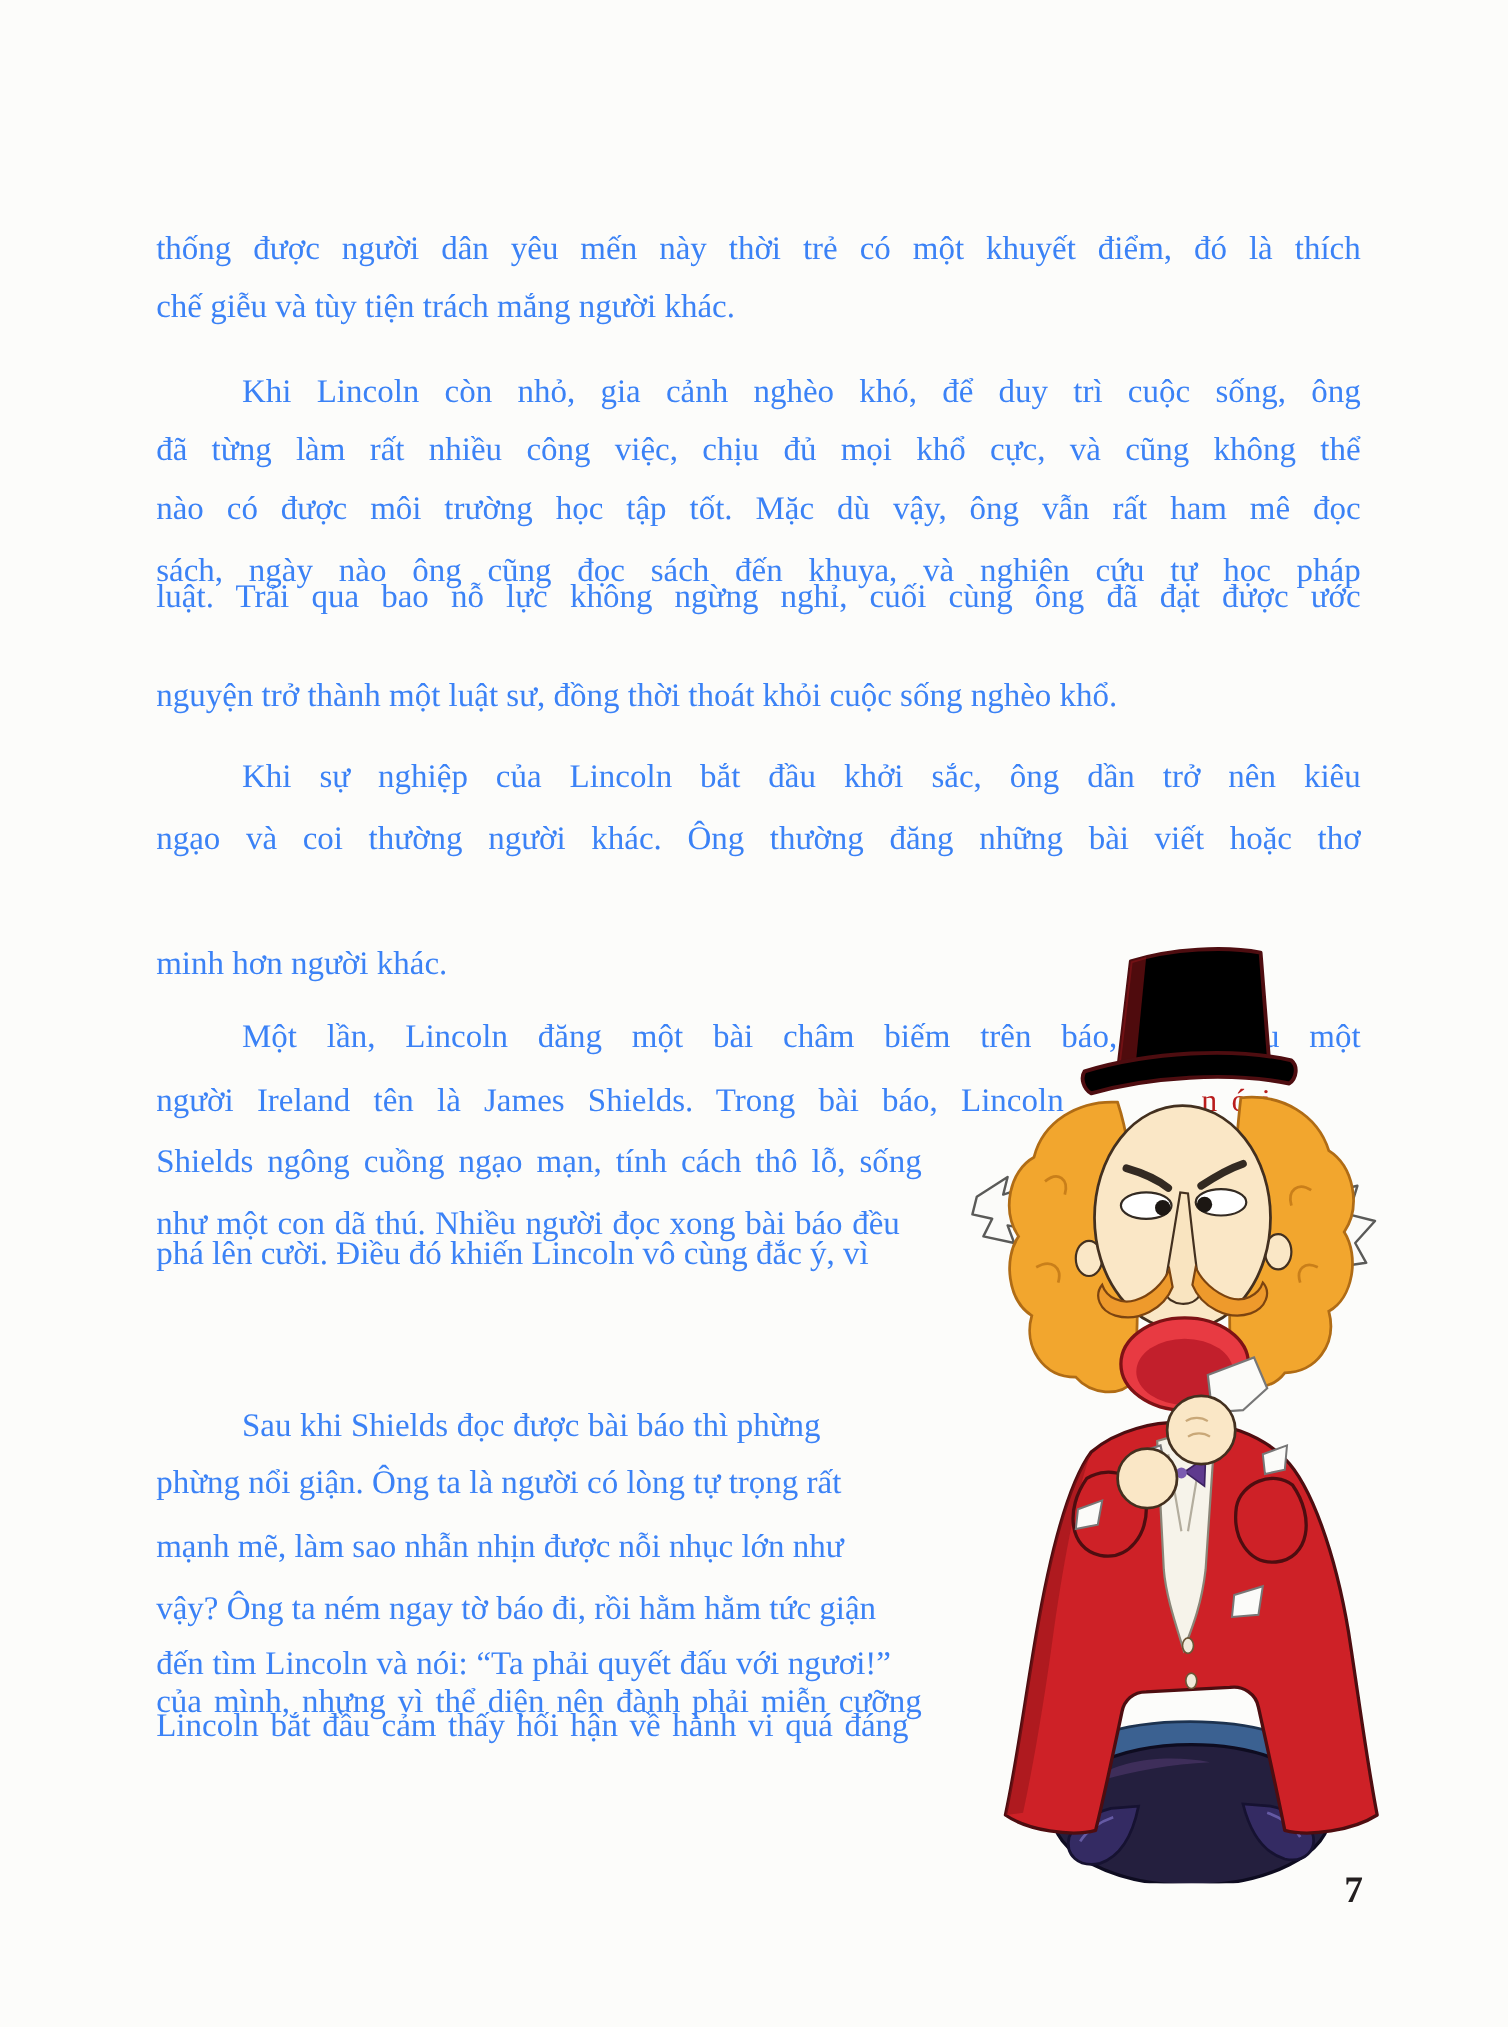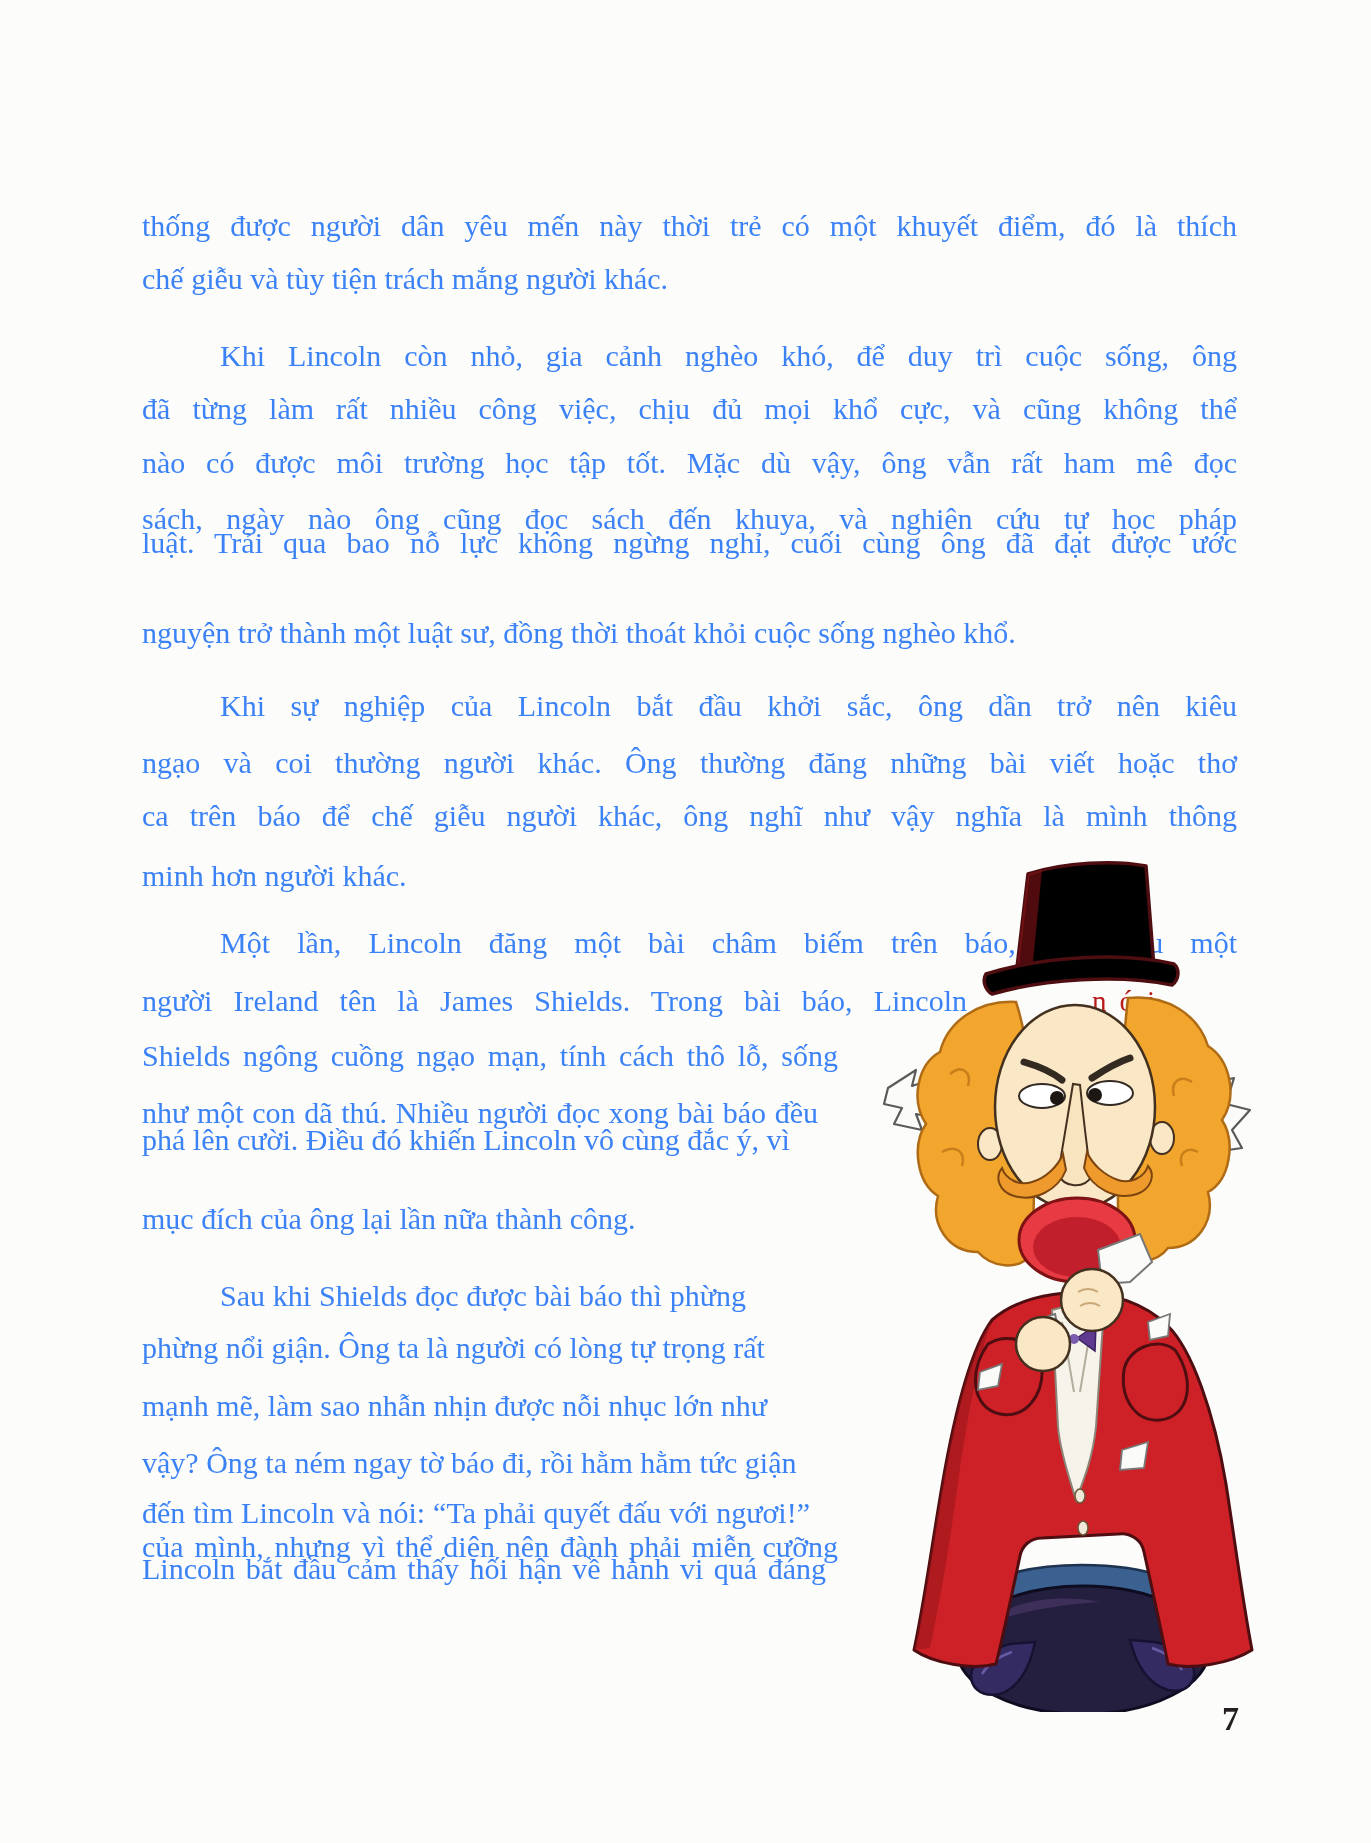--- a/index.html
+++ b/index.html
@@ -60,30 +60,28 @@
 
   <div class="line j ind" style="top:333px;width:1095px;">Khi Lincoln còn nhỏ, gia cảnh nghèo khó, để duy trì cuộc sống, ông</div>
   <div class="line j" style="top:386px;width:1095px;">đã từng làm rất nhiều công việc, chịu đủ mọi khổ cực, và cũng không thể</div>
   <div class="line j" style="top:440px;width:1095px;">nào có được môi trường học tập tốt. Mặc dù vậy, ông vẫn rất ham mê đọc</div>
   <div class="line j" style="top:496px;width:1095px;">sách, ngày nào ông cũng đọc sách đến khuya, và nghiên cứu tự học pháp</div>
   <div class="line j" style="top:520px;width:1095px;">luật. Trải qua bao nỗ lực không ngừng nghỉ, cuối cùng ông đã đạt được ước</div>
   <div class="line" style="top:610px;width:1095px;">nguyện trở thành một luật sư, đồng thời thoát khỏi cuộc sống nghèo khổ.</div>
 
   <div class="line j ind" style="top:683px;width:1095px;">Khi sự nghiệp của Lincoln bắt đầu khởi sắc, ông dần trở nên kiêu</div>
   <div class="line j" style="top:740px;width:1095px;">ngạo và coi thường người khác. Ông thường đăng những bài viết hoặc thơ</div>
-  <div class="line j" style="top:793px;width:1095px;">ca trên báo để chế giễu người khác, ông nghĩ như vậy nghĩa là mình thông</div>
   <div class="line" style="top:853px;width:1095px;">minh hơn người khác.</div>
 
   <div class="line j ind" style="top:920px;width:1095px;">Một lần, Lincoln đăng một bài châm biếm trên báo, chế giễu một</div>
   <div class="line j" style="top:978px;width:825px;">người Ireland tên là James Shields. Trong bài báo, Lincoln</div>
   <div class="float-word" style="top:978px;">nói</div>
   <div class="line j" style="top:1033px;width:696px;">Shields ngông cuồng ngạo mạn, tính cách thô lỗ, sống</div>
   <div class="line j" style="top:1090px;width:676px;">như một con dã thú. Nhiều người đọc xong bài báo đều</div>
   <div class="line j" style="top:1117px;width:646px;">phá lên cười. Điều đó khiến Lincoln vô cùng đắc ý, vì</div>
-  <div class="line" style="top:1196px;width:646px;">mục đích của ông lại lần nữa thành công.</div>
 
   <div class="line j ind" style="top:1273px;width:604px;">Sau khi Shields đọc được bài báo thì phừng</div>
   <div class="line j" style="top:1325px;width:616px;">phừng nổi giận. Ông ta là người có lòng tự trọng rất</div>
   <div class="line j" style="top:1383px;width:610px;">mạnh mẽ, làm sao nhẫn nhịn được nỗi nhục lớn như</div>
   <div class="line j" style="top:1440px;width:654px;">vậy? Ông ta ném ngay tờ báo đi, rồi hằm hằm tức giận</div>
   <div class="line j" style="top:1490px;width:668px;">đến tìm Lincoln và nói: “Ta phải quyết đấu với ngươi!”</div>
   <div class="line j" style="top:1546px;width:684px;">Lincoln bắt đầu cảm thấy hối hận về hành vi quá đáng</div>
   <div class="line j" style="top:1524px;width:696px;">của mình, nhưng vì thể diện nên đành phải miễn cưỡng</div>
 
   <svg class="figure" viewBox="0 0 445 860" aria-hidden="true">

